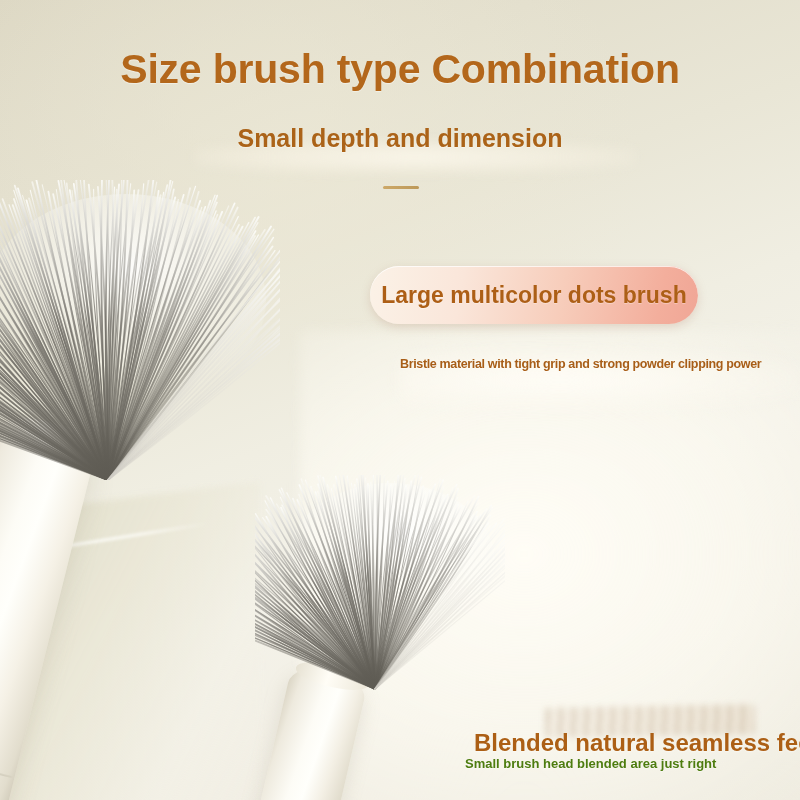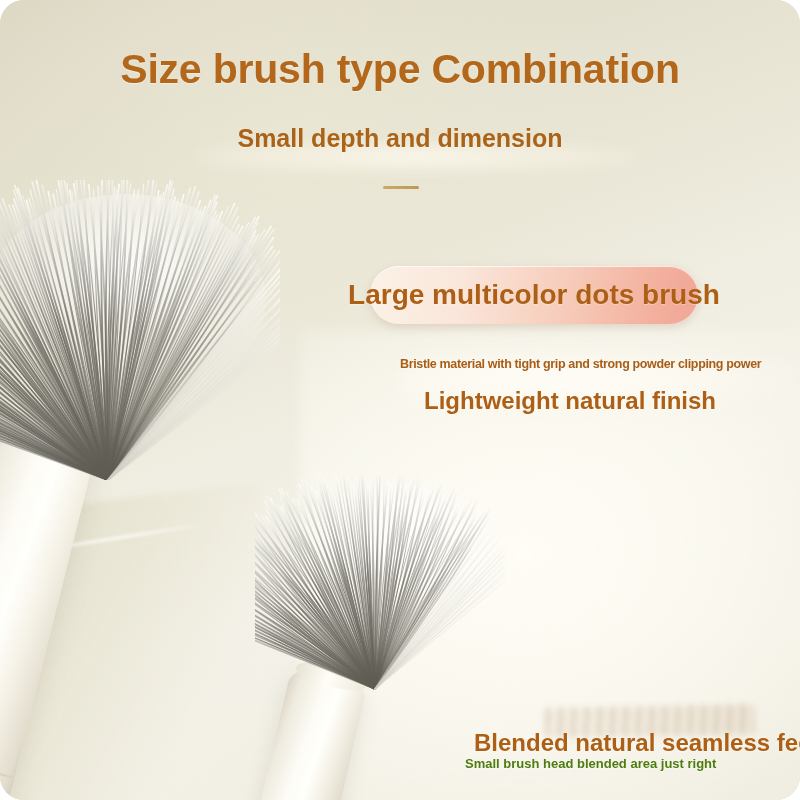--- a/index.html
+++ b/index.html
@@ -8,21 +8,20 @@
     padding: 0;
     background: #ffffff;
   }
   #poster {
     position: relative;
     width: 800px;
     height: 800px;
     overflow: hidden;
     font-family: "Liberation Sans", sans-serif;
     background: #e0dbc8;
-    border-radius: 24px;
     -webkit-font-smoothing: antialiased;
   }
 
   
   .bg-base {
     position: absolute;
     inset: 0;
     background:
       linear-gradient(160deg,
         #ddd8c4 0%,
@@ -237,21 +236,21 @@
         #fbf2e7 0%,
         #fae6da 28%,
         #f7cdbb 58%,
         #f3ae9c 88%,
         #f0a696 100%);
     box-shadow:
       0 3px 10px rgba(184,140,120,0.28),
       inset 0 1px 0 rgba(255,255,255,0.75);
   }
   .pill span {
-    font-size: 28px;
+    font-size: 23px;
     font-weight: bold;
     color: #ad5f16;
     white-space: nowrap;
     text-shadow: 0 1px 1px rgba(255,255,255,0.35);
   }
   #pill-large { left: 370px; top: 266px; width: 328px; height: 58px; }
   #pill-small { left: 438px; top: 652px; width: 348px; height: 58px; }
 
   .caption-small {
     position: absolute;
@@ -2390,19 +2389,18 @@
 
   <div id="title">Size brush type Combination</div>
   <div id="subtitle">Small depth and dimension</div>
   <div id="divider"></div>
 
   <div class="pill" id="pill-large">
     <span>Large multicolor dots brush</span>
   </div>
 
   <div class="caption-small" id="cap-bristle">Bristle material with tight grip and strong powder clipping power</div>
-  <div class="caption-large" id="cap-light">Lightweight natural finish</div>
 
 
   <div class="caption-large" id="cap-blended">Blended natural seamless feel</div>
   <div id="cap-justright">Small brush head blended area just right</div>
 
 </div>
 
 </body></html>

